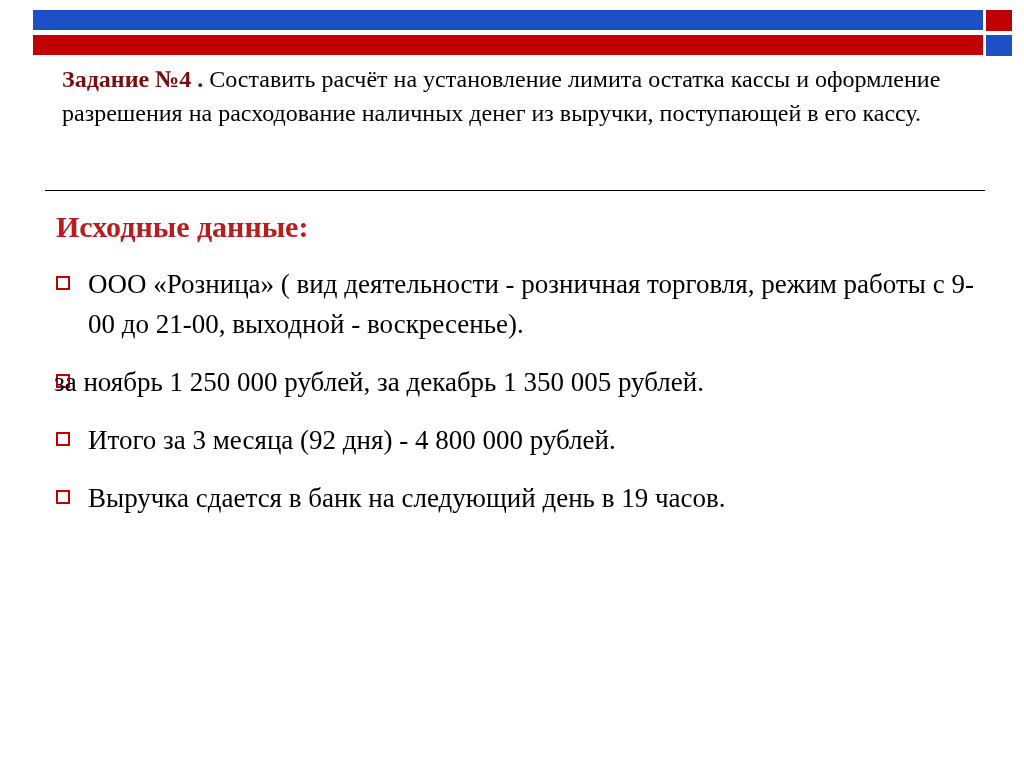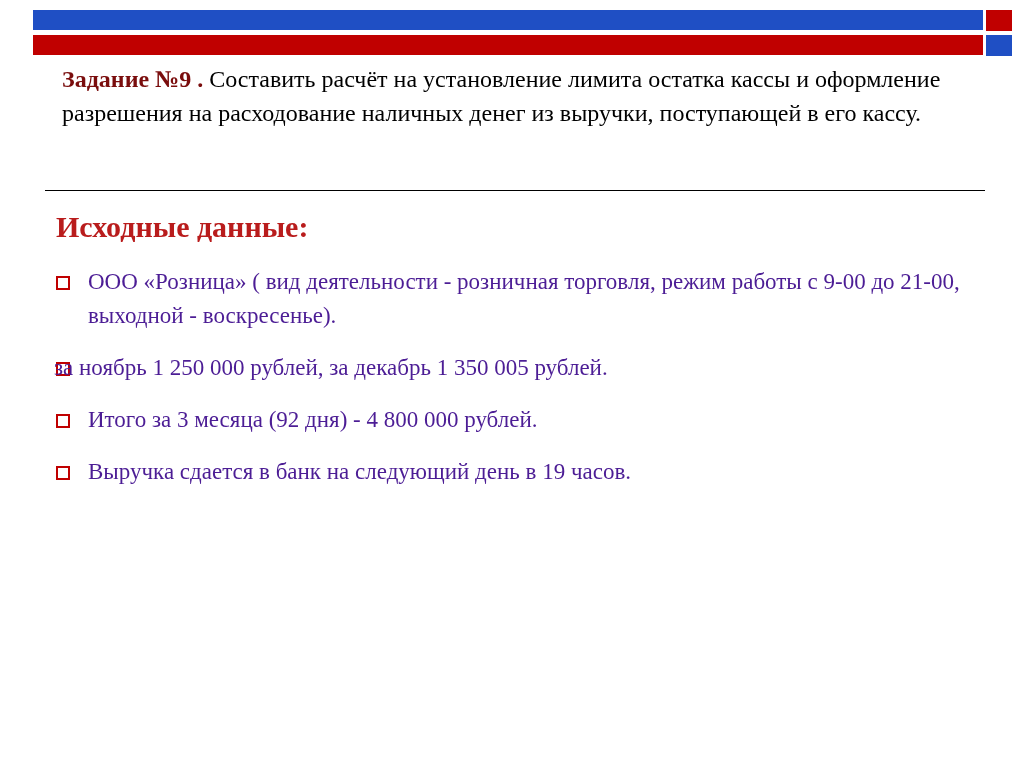--- a/index.html
+++ b/index.html
@@ -108,41 +108,41 @@
     width: 14px;
     height: 14px;
     border: 2px solid #C00000;
     margin-top: 11px;
     margin-right: 18px;
     background: transparent;
     box-sizing: border-box;
   }
   .item-text {
     flex: 1 1 auto;
-    font-size: 23px;
+    font-size: 27px;
     line-height: 1.48;
-    color: #4c1d95;
+    color: #000000;
   }
   .item-text .hang {
     display: block;
     margin-left: -34px;
   }
 </style>
 </head>
 <body>
 
 <div class="banner">
   <div class="banner-blue"></div>
   <div class="banner-red"></div>
   <div class="banner-sq-red"></div>
   <div class="banner-sq-blue"></div>
 </div>
 
 <div class="intro">
-  <span class="lead">Задание №9 .</span><span> Составить расчёт на установление лимита остатка кассы и оформление разрешения на расходование наличных денег из выручки, поступающей в его кассу.</span>
+  <span class="lead">Задание №4 .</span><span> Составить расчёт на установление лимита остатка кассы и оформление разрешения на расходование наличных денег из выручки, поступающей в его кассу.</span>
 </div>
 
 <div class="divider"></div>
 
 <div class="heading">Исходные данные:</div>
 
 <div class="list">
 
   <div class="item">
     <span class="marker"></span>

